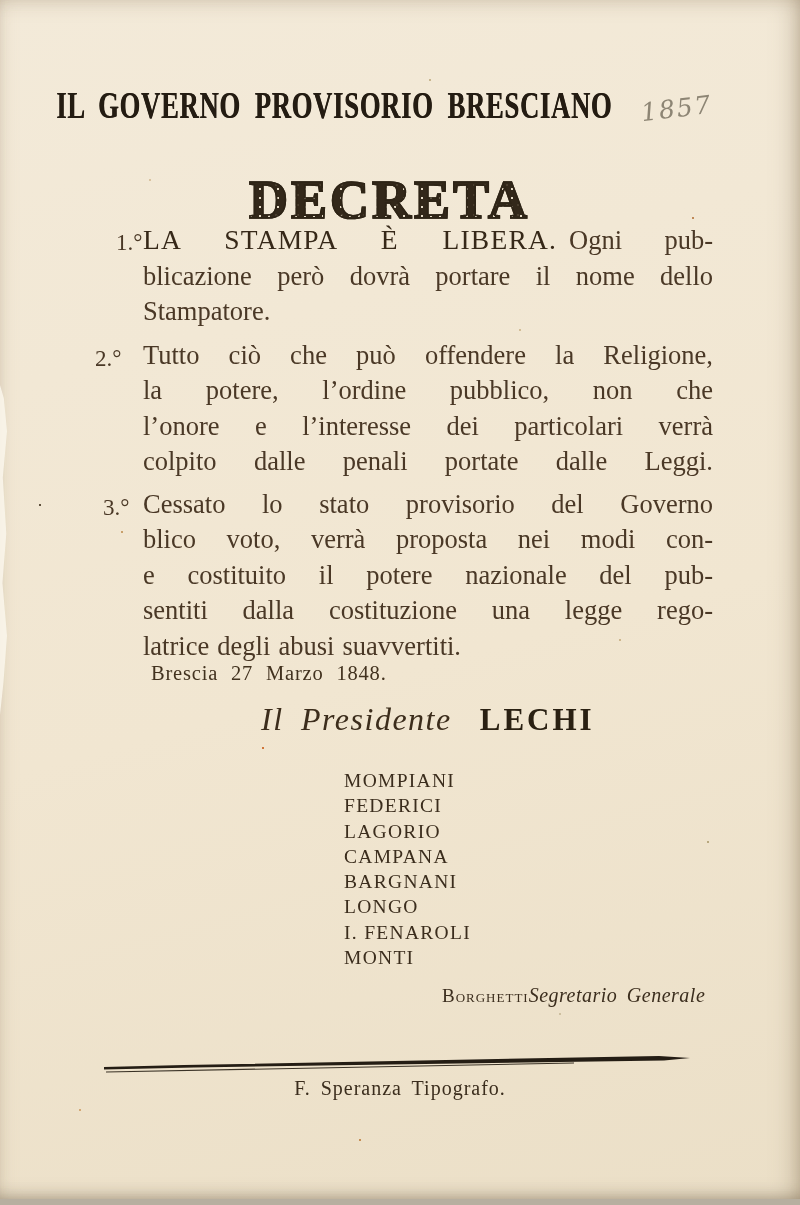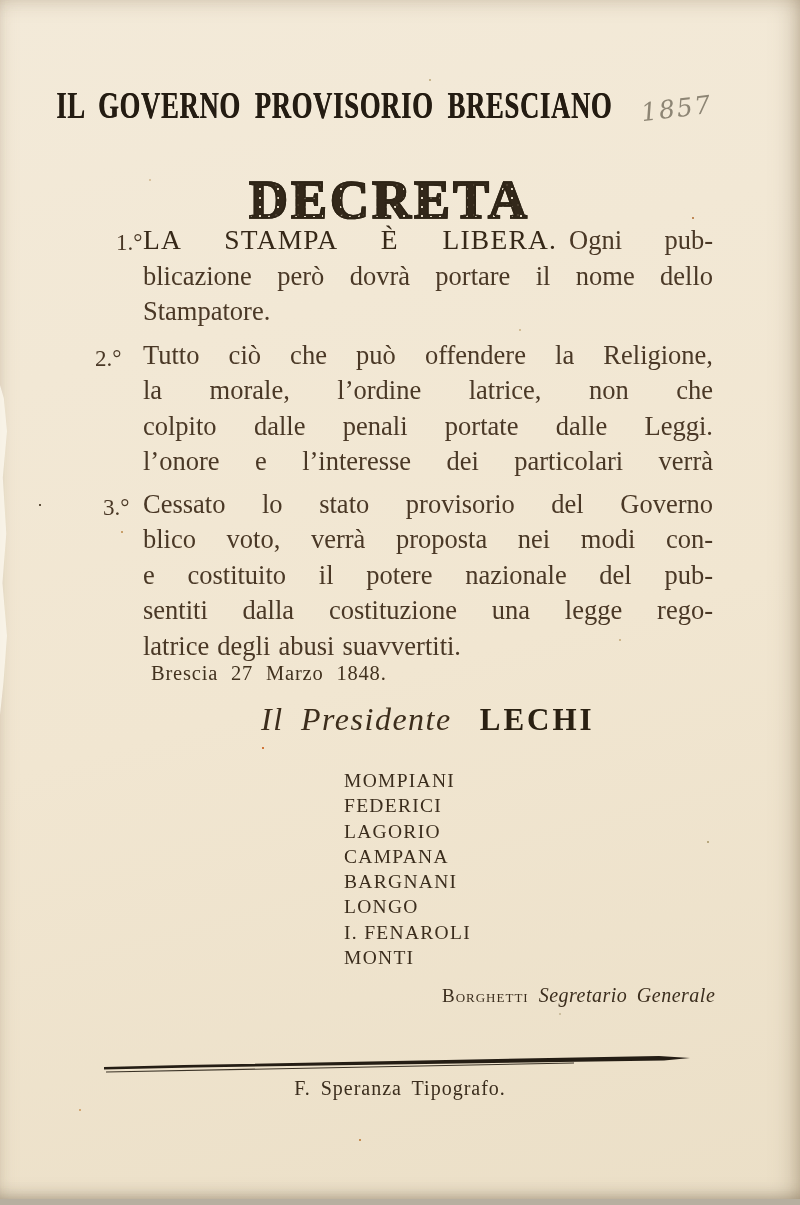--- a/index.html
+++ b/index.html
@@ -103,21 +103,21 @@
     display:flex;align-items:baseline;gap:28px;white-space:nowrap;
   }
   .pres-title{font-style:italic;font-size:32px;letter-spacing:1.5px;word-spacing:8px;color:#3c2d1c;}
   .pres-name{font-weight:bold;font-size:31px;letter-spacing:3px;color:#2a2012;}
   .signatories{
     position:absolute;left:344px;top:768px;
     font-size:19.5px;line-height:25.3px;letter-spacing:1.3px;color:#3b2d1d;
   }
   .secretary{
     position:absolute;left:442px;top:984px;
-    display:flex;align-items:baseline;gap:10px;
+    display:flex;align-items:baseline;
     font-size:19px;color:#3b2d1d;white-space:nowrap;
   }
   .sec-name{font-variant:small-caps;letter-spacing:1px;}
   .sec-title{font-style:italic;font-size:20px;letter-spacing:.5px;word-spacing:4px;}
   .rule{position:absolute;left:104px;top:1053px;}
   .imprint{
     position:absolute;left:0;top:1077px;width:800px;text-align:center;
     font-size:20px;letter-spacing:1px;word-spacing:4px;color:#3b2d1d;
   }
 </style>
@@ -140,23 +140,23 @@
     <div class="article art1">
       <span class="anum">1.°</span>
       <div class="line"><span class="lead">LA STAMPA È LIBERA.</span><span>Ogni pub-</span></div>
       <div class="line">blicazione però dovrà portare il nome dello</div>
       <div class="line endline">Stampatore.</div>
     </div>
 
     <div class="article art2">
       <span class="anum">2.°</span>
       <div class="line">Tutto ciò che può offendere la Religione,</div>
-      <div class="line">la morale, l’ordine latrice, non che</div>
+      <div class="line">la potere, l’ordine pubblico, non che</div>
+      <div class="line">l’onore e l’interesse dei particolari verrà</div>
       <div class="line">colpito dalle penali portate dalle Leggi.</div>
-      <div class="line">l’onore e l’interesse dei particolari verrà</div>
     </div>
 
     <div class="article art3">
       <span class="anum">3.°</span>
       <div class="line">Cessato lo stato provisorio del Governo</div>
       <div class="line">blico voto, verrà proposta nei modi con-</div>
       <div class="line">e costituito il potere nazionale del pub-</div>
       <div class="line">sentiti dalla costituzione una legge rego-</div>
       <div class="line endline">latrice degli abusi suavvertiti.</div>
     </div>

